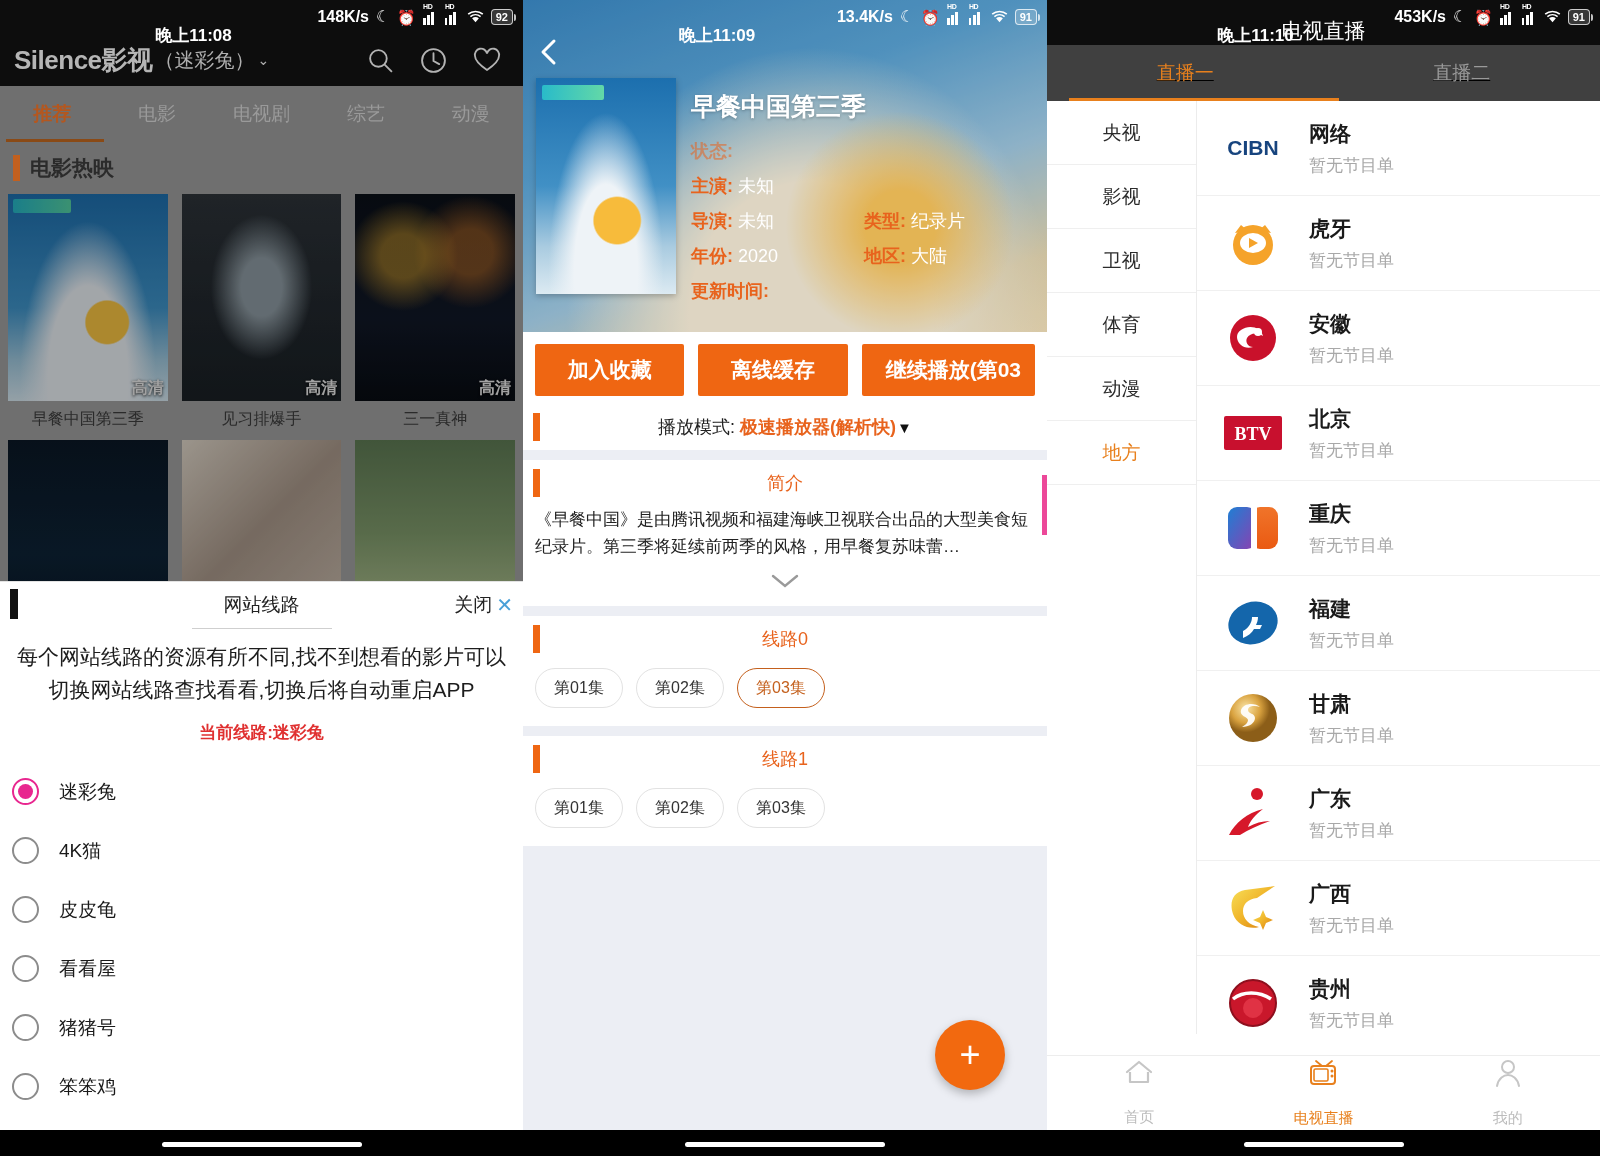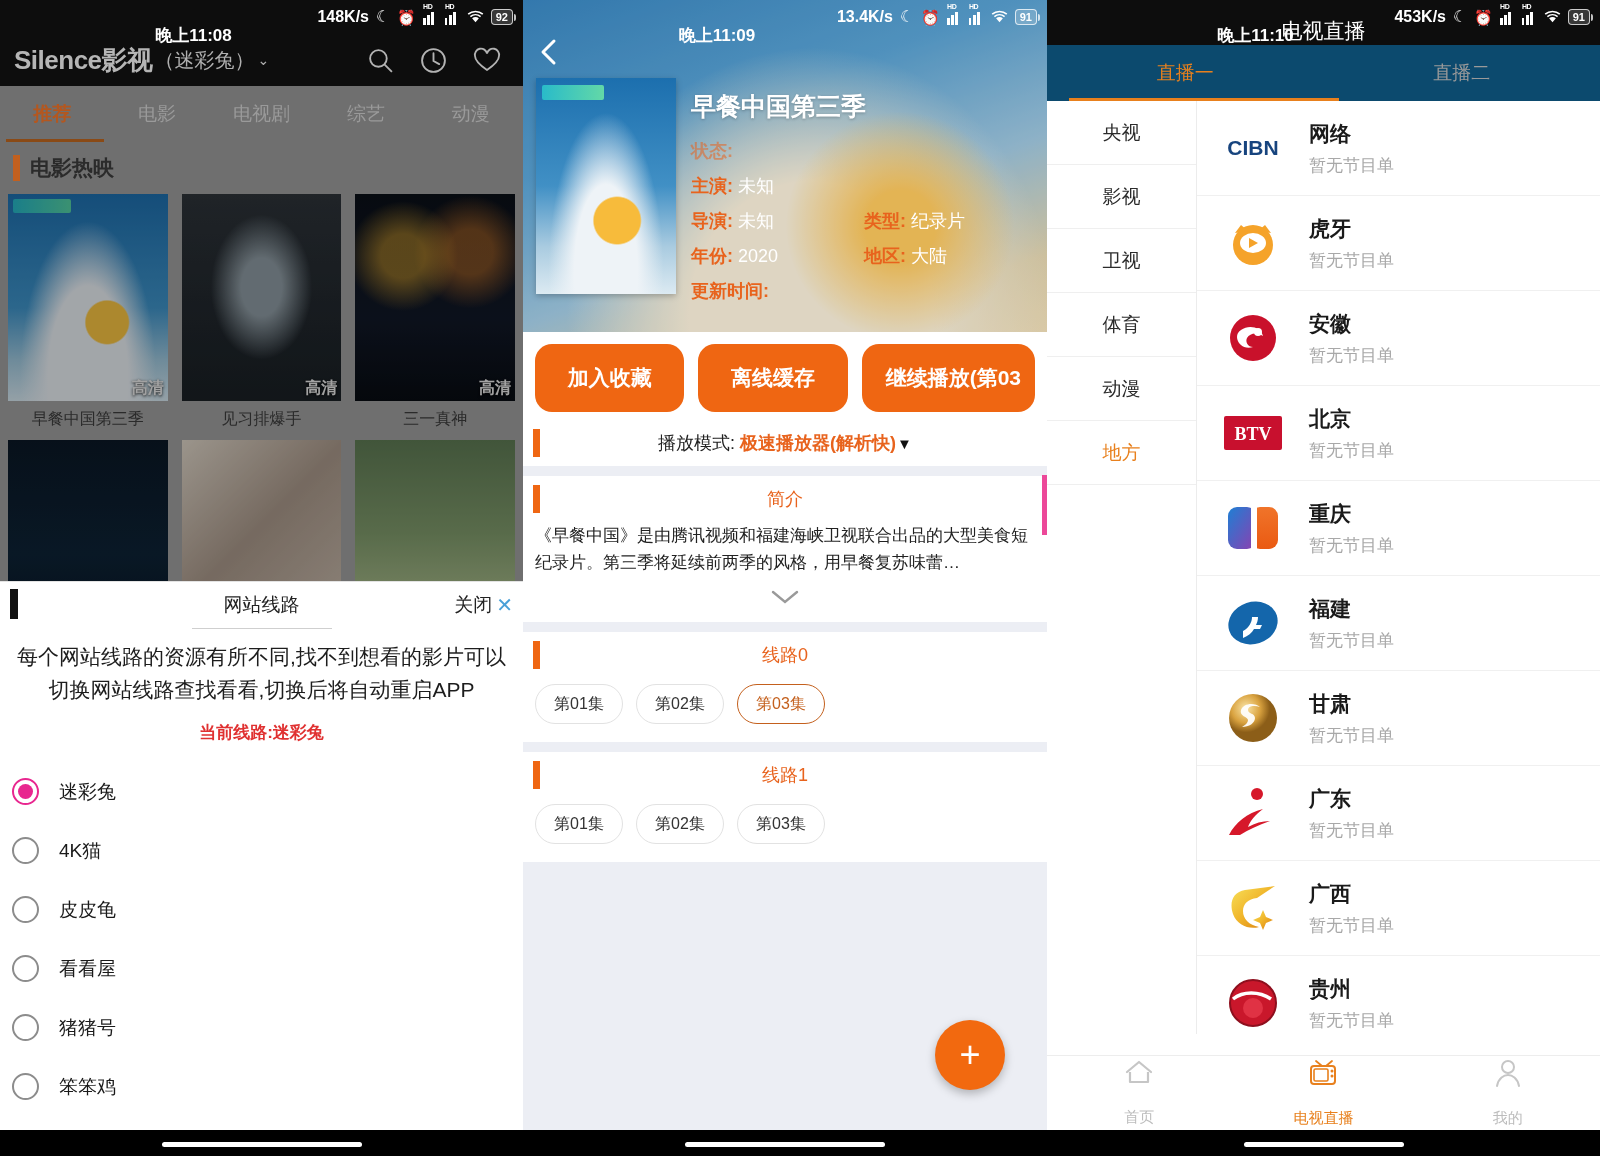--- a/index.html
+++ b/index.html
@@ -116,21 +116,21 @@
   .p2-k.faded { color: rgba(232,99,29,.55); }
   .p2-poster { position: absolute; left: 13px; top: 78px; width: 140px; height: 216px; z-index: 3;
     background:
       radial-gradient(circle at 58% 66%, #f7bb3b 0 14%, rgba(247,187,59,0) 15%),
       radial-gradient(ellipse at 50% 90%, #eef3f7 0 32%, rgba(238,243,247,0) 58%),
       linear-gradient(#1c6fae, #4190c5 50%, #a9cbe0 78%, #dceaf2);
     box-shadow: 0 2px 6px rgba(0,0,0,.25); }
   .p2-poster .badge { position: absolute; left: 6px; top: 7px; width: 62px; height: 15px;
                       background: linear-gradient(90deg,#2ac3cc,#6ae3a6); border-radius: 2px; opacity: .9; }
   .p2-btnrow { display: flex; gap: 14px; padding: 12px 12px 8px; background: #fff; }
-  .p2-btn { flex: 1 0 0; height: 68px; background: #ef6612; color: #fff; border-radius: 17px;
+  .p2-btn { flex: 1 0 0; height: 52px; background: #ef6612; color: #fff; border-radius: 2px;
             display: flex; align-items: center; justify-content: center;
             font-size: 21px; font-weight: bold; white-space: nowrap; }
   .p2-btn.wide { flex: 1 0 0; justify-content: flex-start; padding-left: 24px; overflow: hidden; }
   .p2-mode { background: #fff; height: 46px; display: flex; align-items: center; justify-content: center;
              position: relative; font-size: 18px; color: #222; }
   .p2-accentbar { position: absolute; left: 10px; top: 9px; width: 7px; height: 28px; background: #ef6612; }
   .p2-mode b { color: #e8631d; font-weight: bold; }
   .p2-tri { color: #111; font-size: 15px; margin-left: 1px; }
   .p2-gap { height: 10px; background: #eceef4; }
   .p2-sect { background: #fff; }
@@ -145,21 +145,21 @@
   .p2-ep.sel { border-color: #c4601d; color: #c4601d; }
   .p2-fab { position: absolute; right: 42px; bottom: 66px; width: 70px; height: 70px; border-radius: 50%;
             background: #f2690f; box-shadow: 0 4px 10px rgba(0,0,0,.25);
             display: flex; align-items: center; justify-content: center; color: #fff; font-size: 36px; font-weight: 300; }
   .p2-scroll { position: absolute; right: 0; top: 475px; width: 5px; height: 60px; background: #ec4899; }
 
   
   .panel3 { width: 553px; height: 1156px; position: relative; background: #fff; overflow: hidden; }
   .p3-appbar { height: 45px; background: #0d0d0d; display: flex; align-items: flex-end; justify-content: center; }
   .p3-apptitle { color: #fff; font-size: 21px; }
-  .p3-tabs { height: 56px; display: flex; background: #0c4a6e; position: relative; }
+  .p3-tabs { height: 56px; display: flex; background: #404040; position: relative; text-decoration: underline; }
   .p3-tab { flex: 1; display: flex; align-items: center; justify-content: center; font-size: 19px; color: #9a9a9a; }
   .p3-tab.active { color: #e8801d; }
   .p3-tabline { position: absolute; bottom: 0; left: 22px; width: 270px; height: 3px; background: #e8801d; }
   .p3-body { display: flex; height: 933px; }
   .p3-side { width: 150px; border-right: 1px solid #ececec; }
   .p3-sideitem { height: 64px; display: flex; align-items: center; justify-content: center;
                  font-size: 19px; color: #2b2b2b; border-bottom: 1px solid #efefef; }
   .p3-sideitem.active { color: #e8801d; }
   .p3-chans { flex: 1; overflow: hidden; }
   .p3-chan { height: 95px; display: flex; align-items: center; padding: 0 6px 0 22px;

